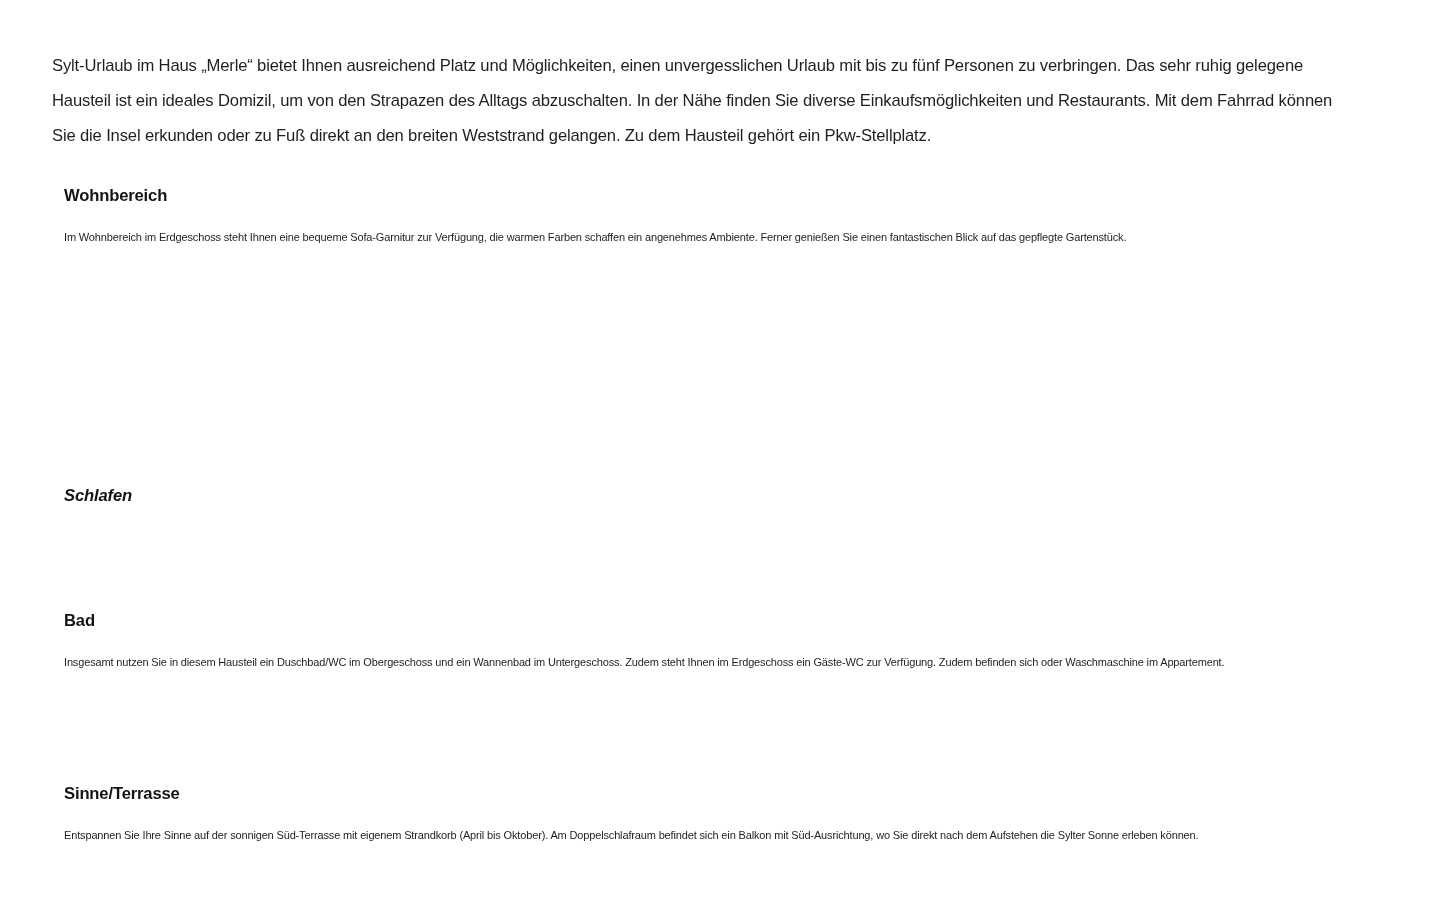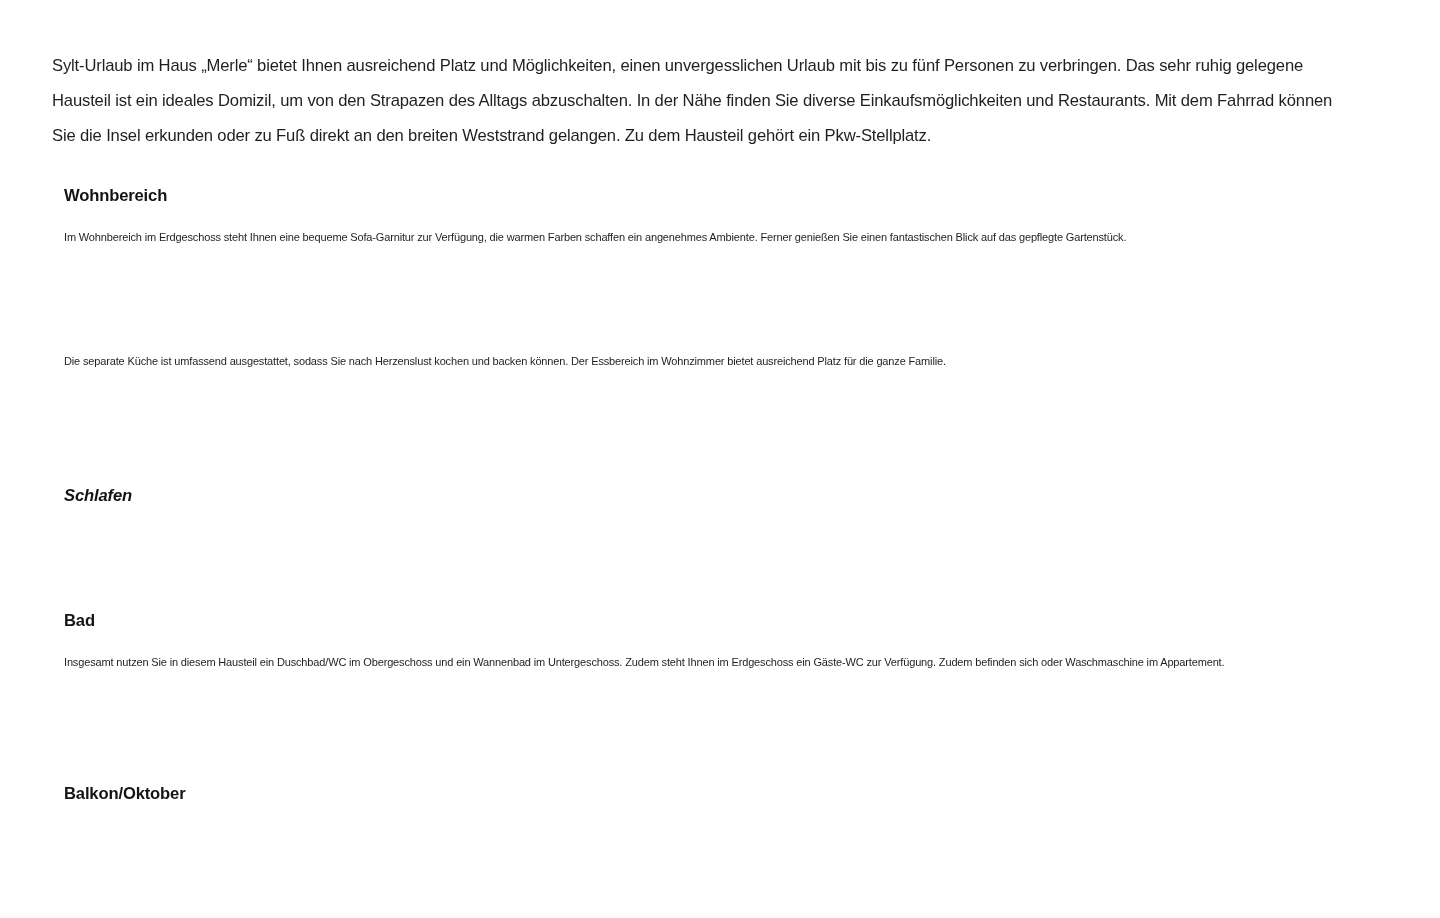--- a/index.html
+++ b/index.html
@@ -56,29 +56,29 @@
 <div class="page">
 
   <p class="intro">Sylt-Urlaub im Haus „Merle“ bietet Ihnen ausreichend Platz und Möglichkeiten, einen unvergesslichen Urlaub mit bis zu fünf Personen zu verbringen. Das sehr ruhig gelegene Hausteil ist ein ideales Domizil, um von den Strapazen des Alltags abzuschalten. In der Nähe finden Sie diverse Einkaufsmöglichkeiten und Restaurants. Mit dem Fahrrad können Sie die Insel erkunden oder zu Fuß direkt an den breiten Weststrand gelangen. Zu dem Hausteil gehört ein Pkw-Stellplatz.</p>
 
   <div class="section" style="top:183px;">
     <h2>Wohnbereich</h2>
     <p>Im Wohnbereich im Erdgeschoss steht Ihnen eine bequeme Sofa-Garnitur zur Verfügung, die warmen Farben schaffen ein angenehmes Ambiente. Ferner genießen Sie einen fantastischen Blick auf das gepflegte Gartenstück.</p>
   </div>
 
   <div class="section" style="top:333px;">
-    <p>Die separate Küche ist umfassend ausgestattet, sodass Sie nach Herzenslust kochen und backen können. Der Essbereich im Wohnzimmer bietet ausreichend Platz für die ganze Familie.</p>
   </div>
 
   <div class="section" style="top:483px;font-style:italic;">
     <h2>Schlafen</h2>
   </div>
 
   <div class="section" style="top:608px;">
     <h2>Bad</h2>
     <p>Insgesamt nutzen Sie in diesem Hausteil ein Duschbad/WC im Obergeschoss und ein Wannenbad im Untergeschoss. Zudem steht Ihnen im Erdgeschoss ein Gäste-WC zur Verfügung. Zudem befinden sich oder Waschmaschine im Appartement.</p>
   </div>
 
   <div class="section" style="top:781px;">
-    <h2>Balkon/Oktober</h2>
+    <h2>Sinne/Terrasse</h2>
+    <p>Entspannen Sie Ihre Sinne auf der sonnigen Süd-Terrasse mit eigenem Strandkorb (April bis Oktober). Am Doppelschlafraum befindet sich ein Balkon mit Süd-Ausrichtung, wo Sie direkt nach dem Aufstehen die Sylter Sonne erleben können.</p>
   </div>
 
 </div>
 
 </body></html>

